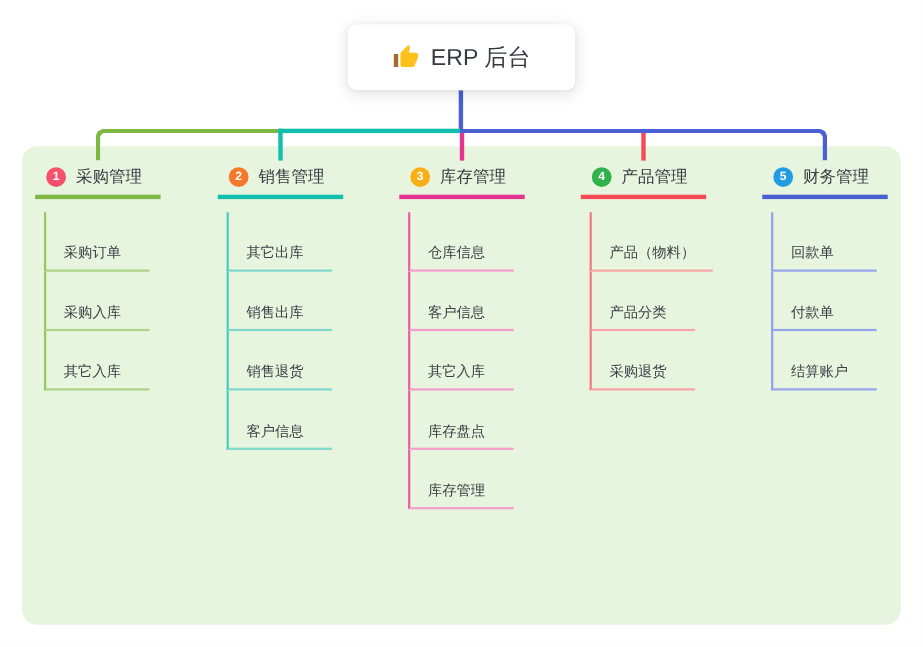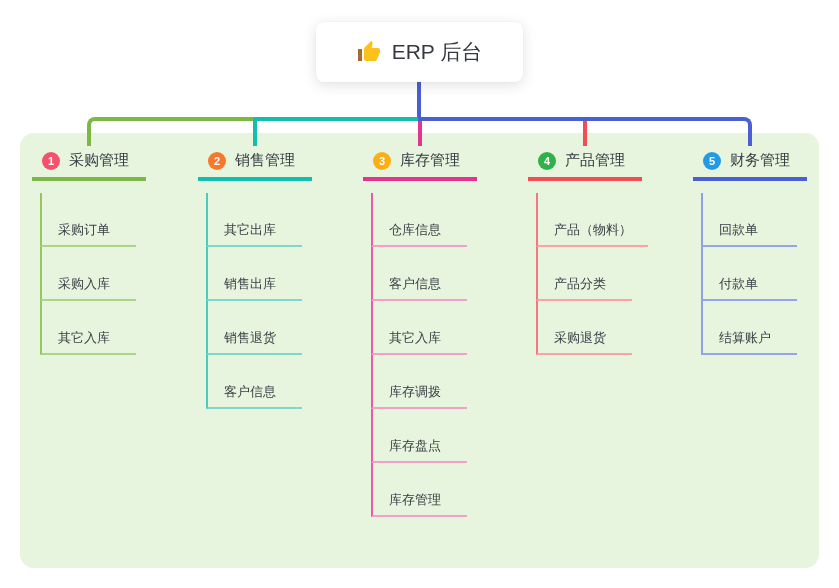--- a/index.html
+++ b/index.html
@@ -107,21 +107,20 @@
   </div>
     <div class="branch b3" style="--badge: #fbaf17; --line: #e53392; --line-mid: #ea5aa6; --line-light: #f2a0ca;">
     <div class="branch-header">
       <span class="badge">3</span>
       <span class="branch-label">库存管理</span>
     </div>
     <ul class="children">
         <li>仓库信息</li>
         <li>客户信息</li>
         <li>其它入库</li>
-        <li>库存调拨</li>
         <li>库存盘点</li>
         <li>库存管理</li>
       </ul>
   </div>
     <div class="branch b4" style="--badge: #30b14a; --line: #f54b55; --line-mid: #f7777d; --line-light: #f9a3a6;">
     <div class="branch-header">
       <span class="badge">4</span>
       <span class="branch-label">产品管理</span>
     </div>
     <ul class="children">

